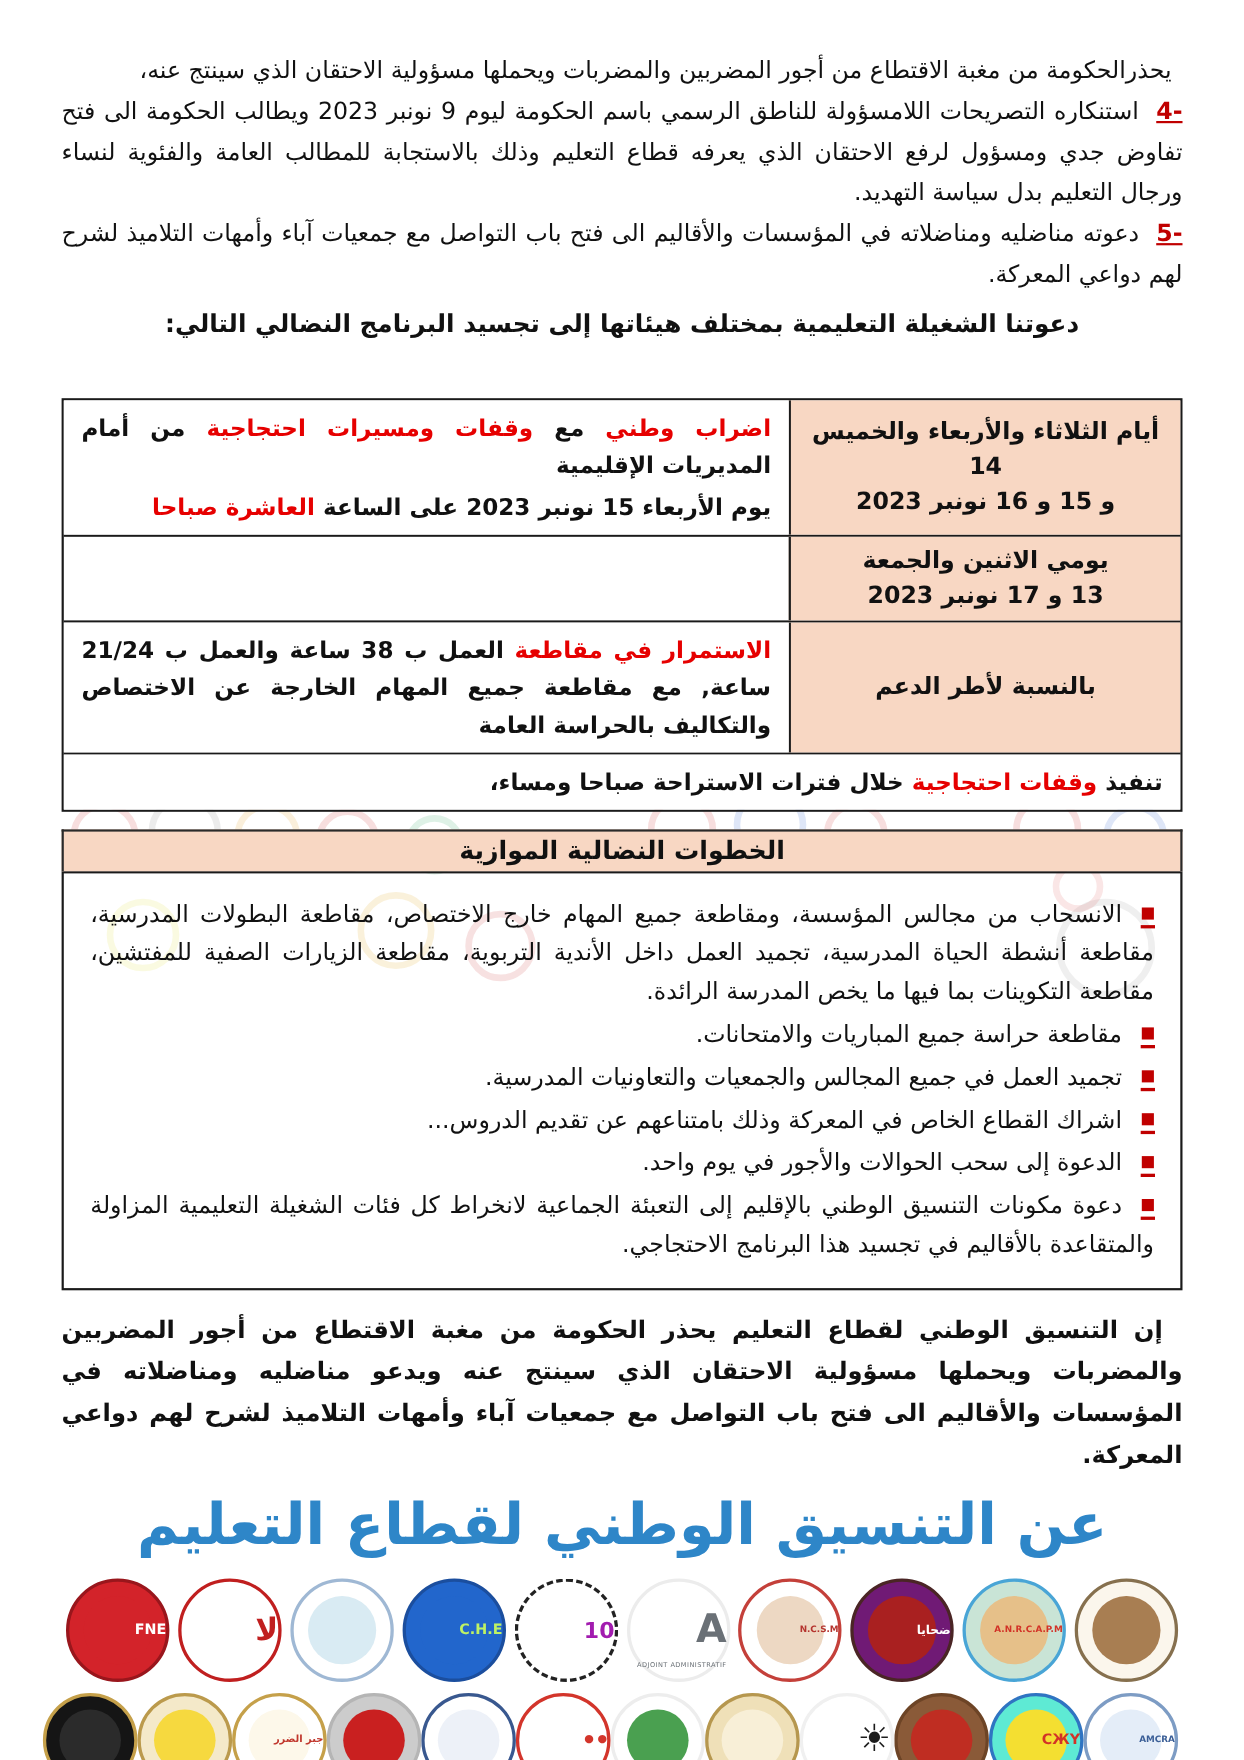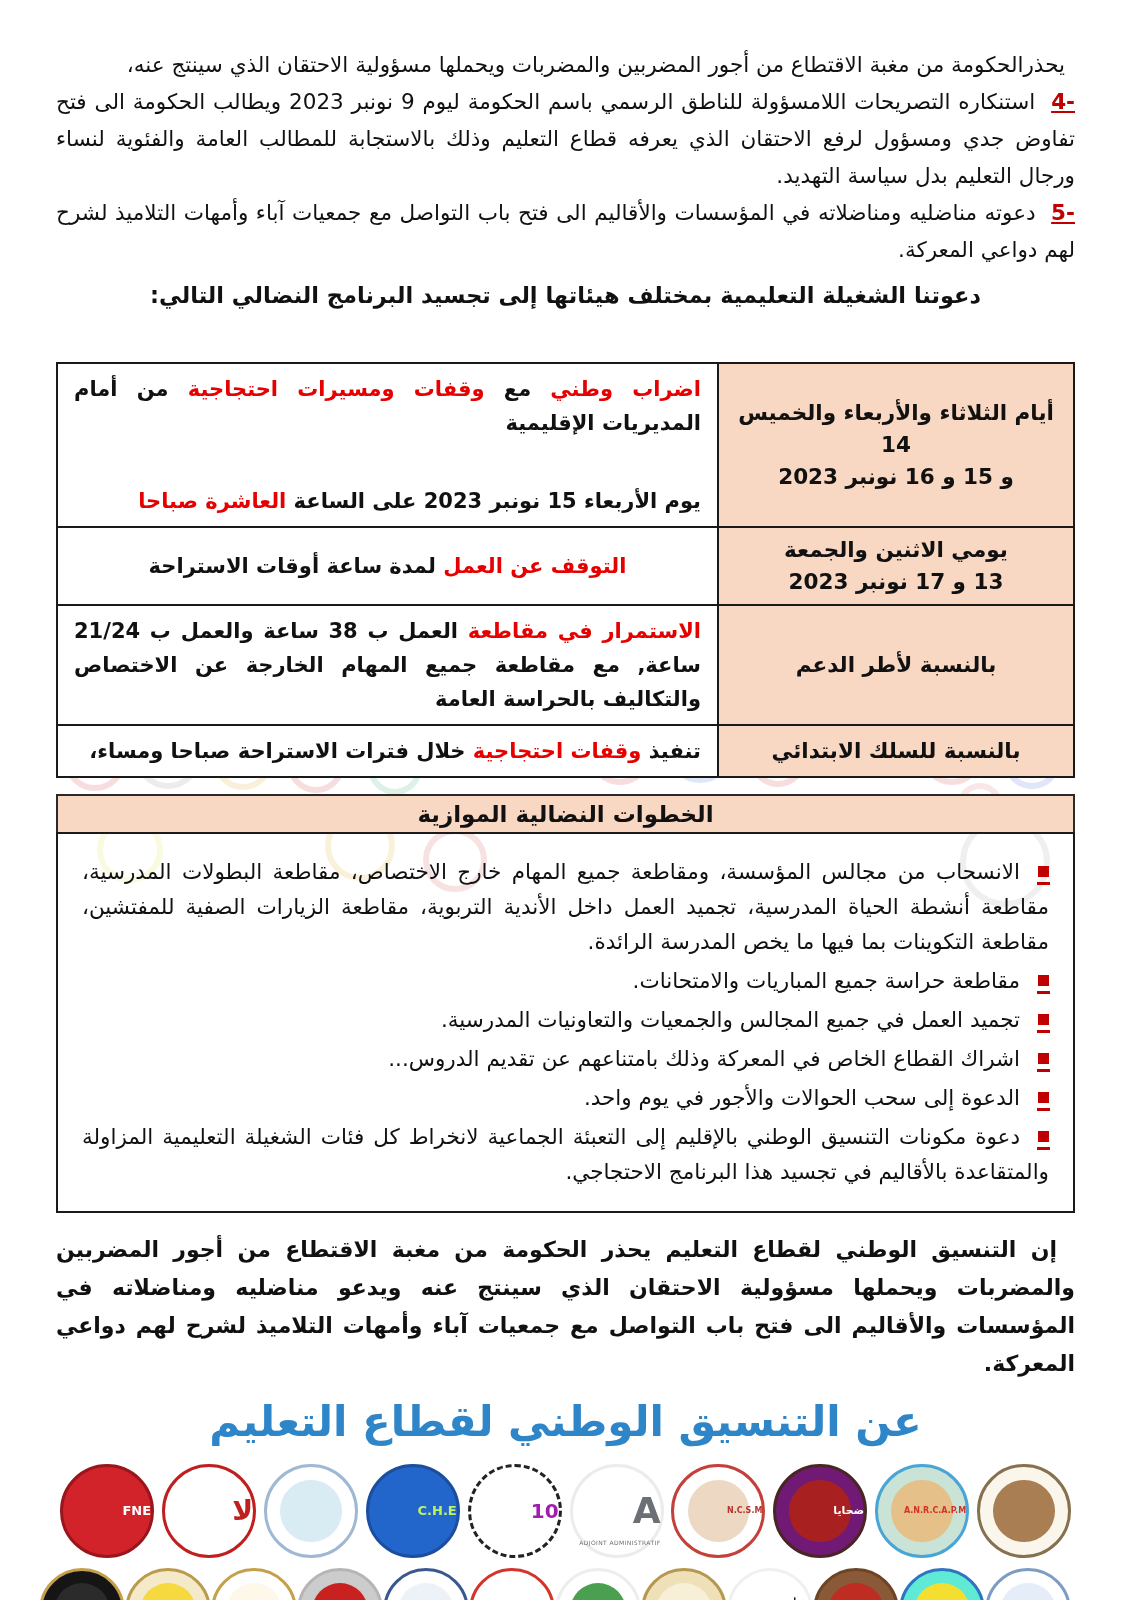--- a/index.html
+++ b/index.html
@@ -22,21 +22,21 @@
   .trow:last-child{border-bottom:none;}
   .cell-date{
     width:356px;flex:none;background:#f8d7c3;border-left:2px solid #1a1a1a;
     display:flex;flex-direction:column;justify-content:center;align-items:center;
     text-align:center;font-weight:bold;font-size:21.5px;line-height:32px;
     padding:6px 10px;box-sizing:border-box;
   }
   .cell-act{
     flex:1;display:flex;flex-direction:column;justify-content:center;
     font-weight:bold;font-size:21px;line-height:34px;text-align:justify;
-    padding:8px 16px;box-sizing:border-box;background:#ffffff;gap:40px;
+    padding:8px 16px;box-sizing:border-box;background:#ffffff;
   }
   .cell-act.center{text-align:center;}
   .cell-act p{margin:0;}
   .cell-act p + p{margin-top:4px;}
   .rd{color:#e60000;}
 
   
   .steps-head{
     margin-top:16px;background:#f8d7c3;border:2px solid #2a2a2a;border-bottom:none;
     text-align:center;font-weight:bold;font-size:23px;padding:5px 0;
@@ -50,21 +50,21 @@
     margin-left:18px;position:relative;top:-2px;
   }
   .blt::after{
     content:"";position:absolute;top:16px;right:-1px;width:13px;height:3px;background:#c00000;
   }
 
   
   .closing{font-size:22px;font-weight:bold;line-height:38px;text-align:justify;
            margin:18px 0 0;text-indent:18px;}
   .big-title{
-    text-align:center;font-size:42px;font-weight:bold;color:#2e86c8;
+    text-align:center;font-size:52px;font-weight:bold;color:#2e86c8;
     margin:14px 0 0;letter-spacing:0;
   }
 
   
   .logo-row{display:flex;justify-content:space-between;align-items:center;padding:0 4px;}
   .logo-row.r1{margin-top:18px;}
   .logo-row.r2{margin-top:10px;}
   .logo{
     position:relative;border-radius:50%;flex:none;
     display:flex;align-items:center;box-sizing:border-box;
@@ -125,36 +125,30 @@
         <div class="cell-act">
           <p><span class="rd">اضراب وطني </span><span>مع </span><span class="rd">وقفات ومسيرات احتجاجية </span><span>من أمام المديريات الإقليمية</span></p>
           <p><span>يوم الأربعاء 15 نونبر 2023 على الساعة </span><span class="rd">العاشرة صباحا</span></p>
         </div>
       </div>
       <div class="trow">
         <div class="cell-date">
           <div>يومي الاثنين والجمعة</div>
           <div>13 و 17 نونبر 2023</div>
         </div>
-        <div class="cell-act center">
-          <p><span class="rd">التوقف عن العمل </span><span>لمدة ساعة أوقات الاستراحة</span></p>
-        </div>
       </div>
       <div class="trow">
         <div class="cell-date">
           <div>بالنسبة لأطر الدعم</div>
         </div>
         <div class="cell-act">
           <p><span class="rd">الاستمرار في مقاطعة </span><span>العمل ب 38 ساعة والعمل ب 21/24 ساعة, مع مقاطعة جميع المهام الخارجة عن الاختصاص والتكاليف بالحراسة العامة</span></p>
         </div>
       </div>
       <div class="trow">
-        <div class="cell-date">
-          <div>بالنسبة للسلك الابتدائي</div>
-        </div>
         <div class="cell-act">
           <p><span>تنفيذ </span><span class="rd">وقفات احتجاجية </span><span>خلال فترات الاستراحة صباحا ومساء،</span></p>
         </div>
       </div>
     </div>
 
   <div class="steps-head">الخطوات النضالية الموازية</div>
   <div class="steps-box">
     <ul>
         <li><span class="blt"></span><span>الانسحاب من مجالس المؤسسة، ومقاطعة جميع المهام خارج الاختصاص، مقاطعة البطولات المدرسية، مقاطعة أنشطة الحياة المدرسية، تجميد العمل داخل الأندية التربوية، مقاطعة الزيارات الصفية للمفتشين، مقاطعة التكوينات بما فيها ما يخص المدرسة الرائدة.</span></li>

